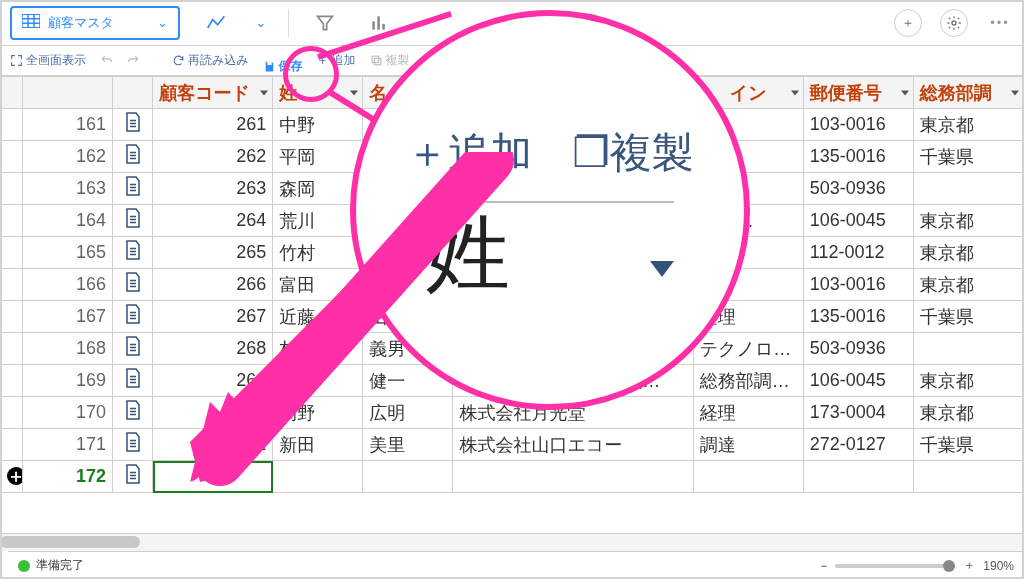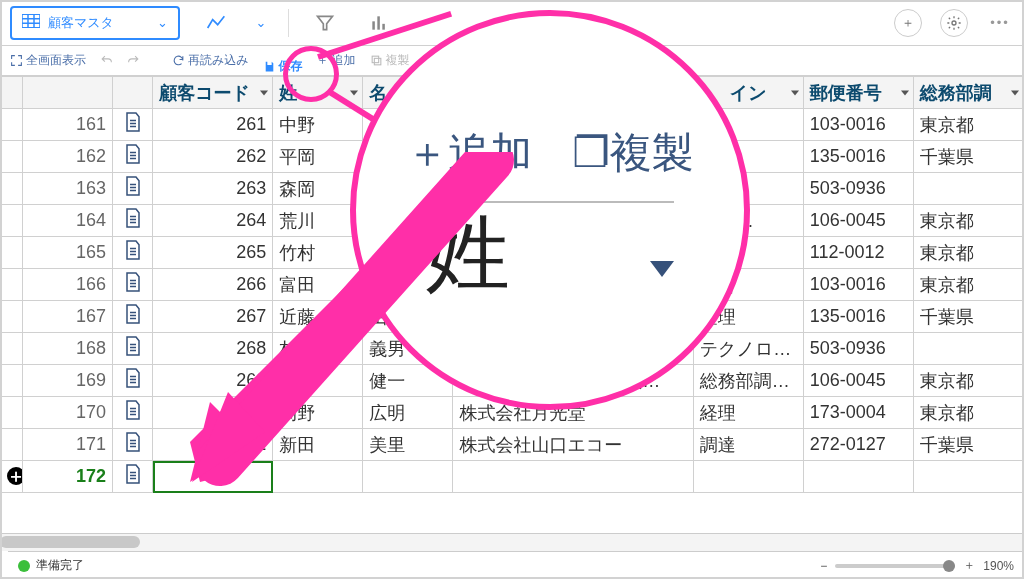--- a/index.html
+++ b/index.html
@@ -83,21 +83,21 @@
     white-space: nowrap;
     text-overflow: ellipsis;
     font-size: 18px;
   }
   .grid th {
     background: #f4f4f4;
     font-weight: bold;
     font-size: 18px;
     text-align: left;
     position: relative;
-    color:#0c4a6e;
+    color:#c2410c;
   }
   .grid th .drop {
     position:absolute; right:4px; top:50%; transform:translateY(-50%);
     width:0;height:0;border-left:4px solid transparent;border-right:4px solid transparent;border-top:5px solid #555;
   }
   .col-add { width:22px; }
   .col-rownum { width:90px; text-align:right; color:#666; }
   .col-doc { width:40px; text-align:center; }
   .col-code { width:120px; text-align:right; }
   .col-sei { width:90px; }

